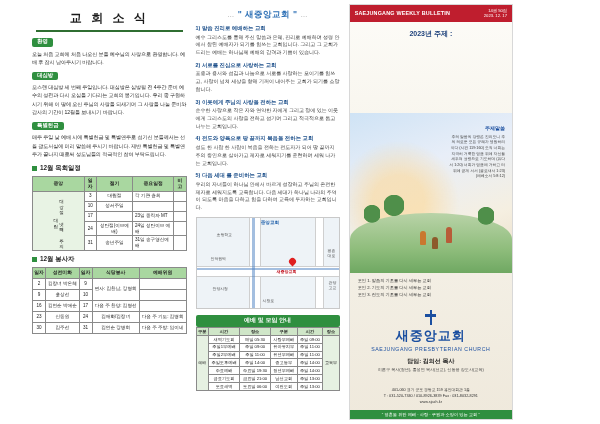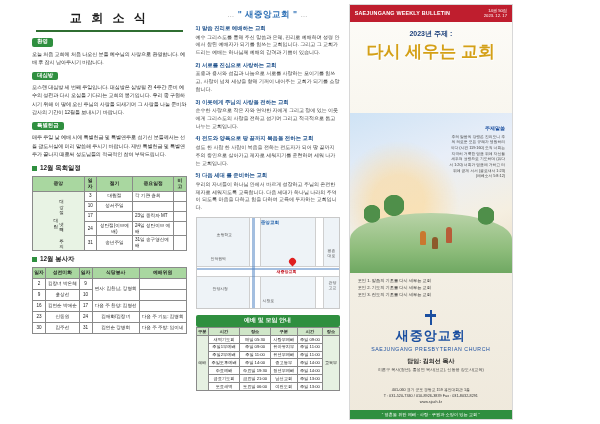--- a/index.html
+++ b/index.html
@@ -444,21 +444,20 @@
       <div class="bul-top">
         <div class="t1">SAEJUNGANG WEEKLY BULLETIN</div>
         <div class="t2">
           <div>14권 50집</div>
           <div>2023. 12. 17</div>
         </div>
       </div>
 
       <div class="bul-theme-year">2023년 주제 :</div>
       <div class="bul-theme-main">
-        <div class="hl">다시 세우는 교회</div>
       </div>
 
       <div class="bul-art">
         <div class="art-hill"></div>
         <div class="art-tree" style="left:14px; bottom:46px;"></div>
         <div class="art-tree" style="left:34px; bottom:52px; width:20px; height:26px;"></div>
         <div class="art-tree" style="right:18px; bottom:44px;"></div>
         <div class="art-person" style="left:70px; bottom:28px;"></div>
         <div class="art-person" style="left:82px; bottom:24px; height:12px; background:#8d5a2b;"></div>
         <div class="art-person" style="left:96px; bottom:30px; height:16px; background:#b85c38;"></div>

